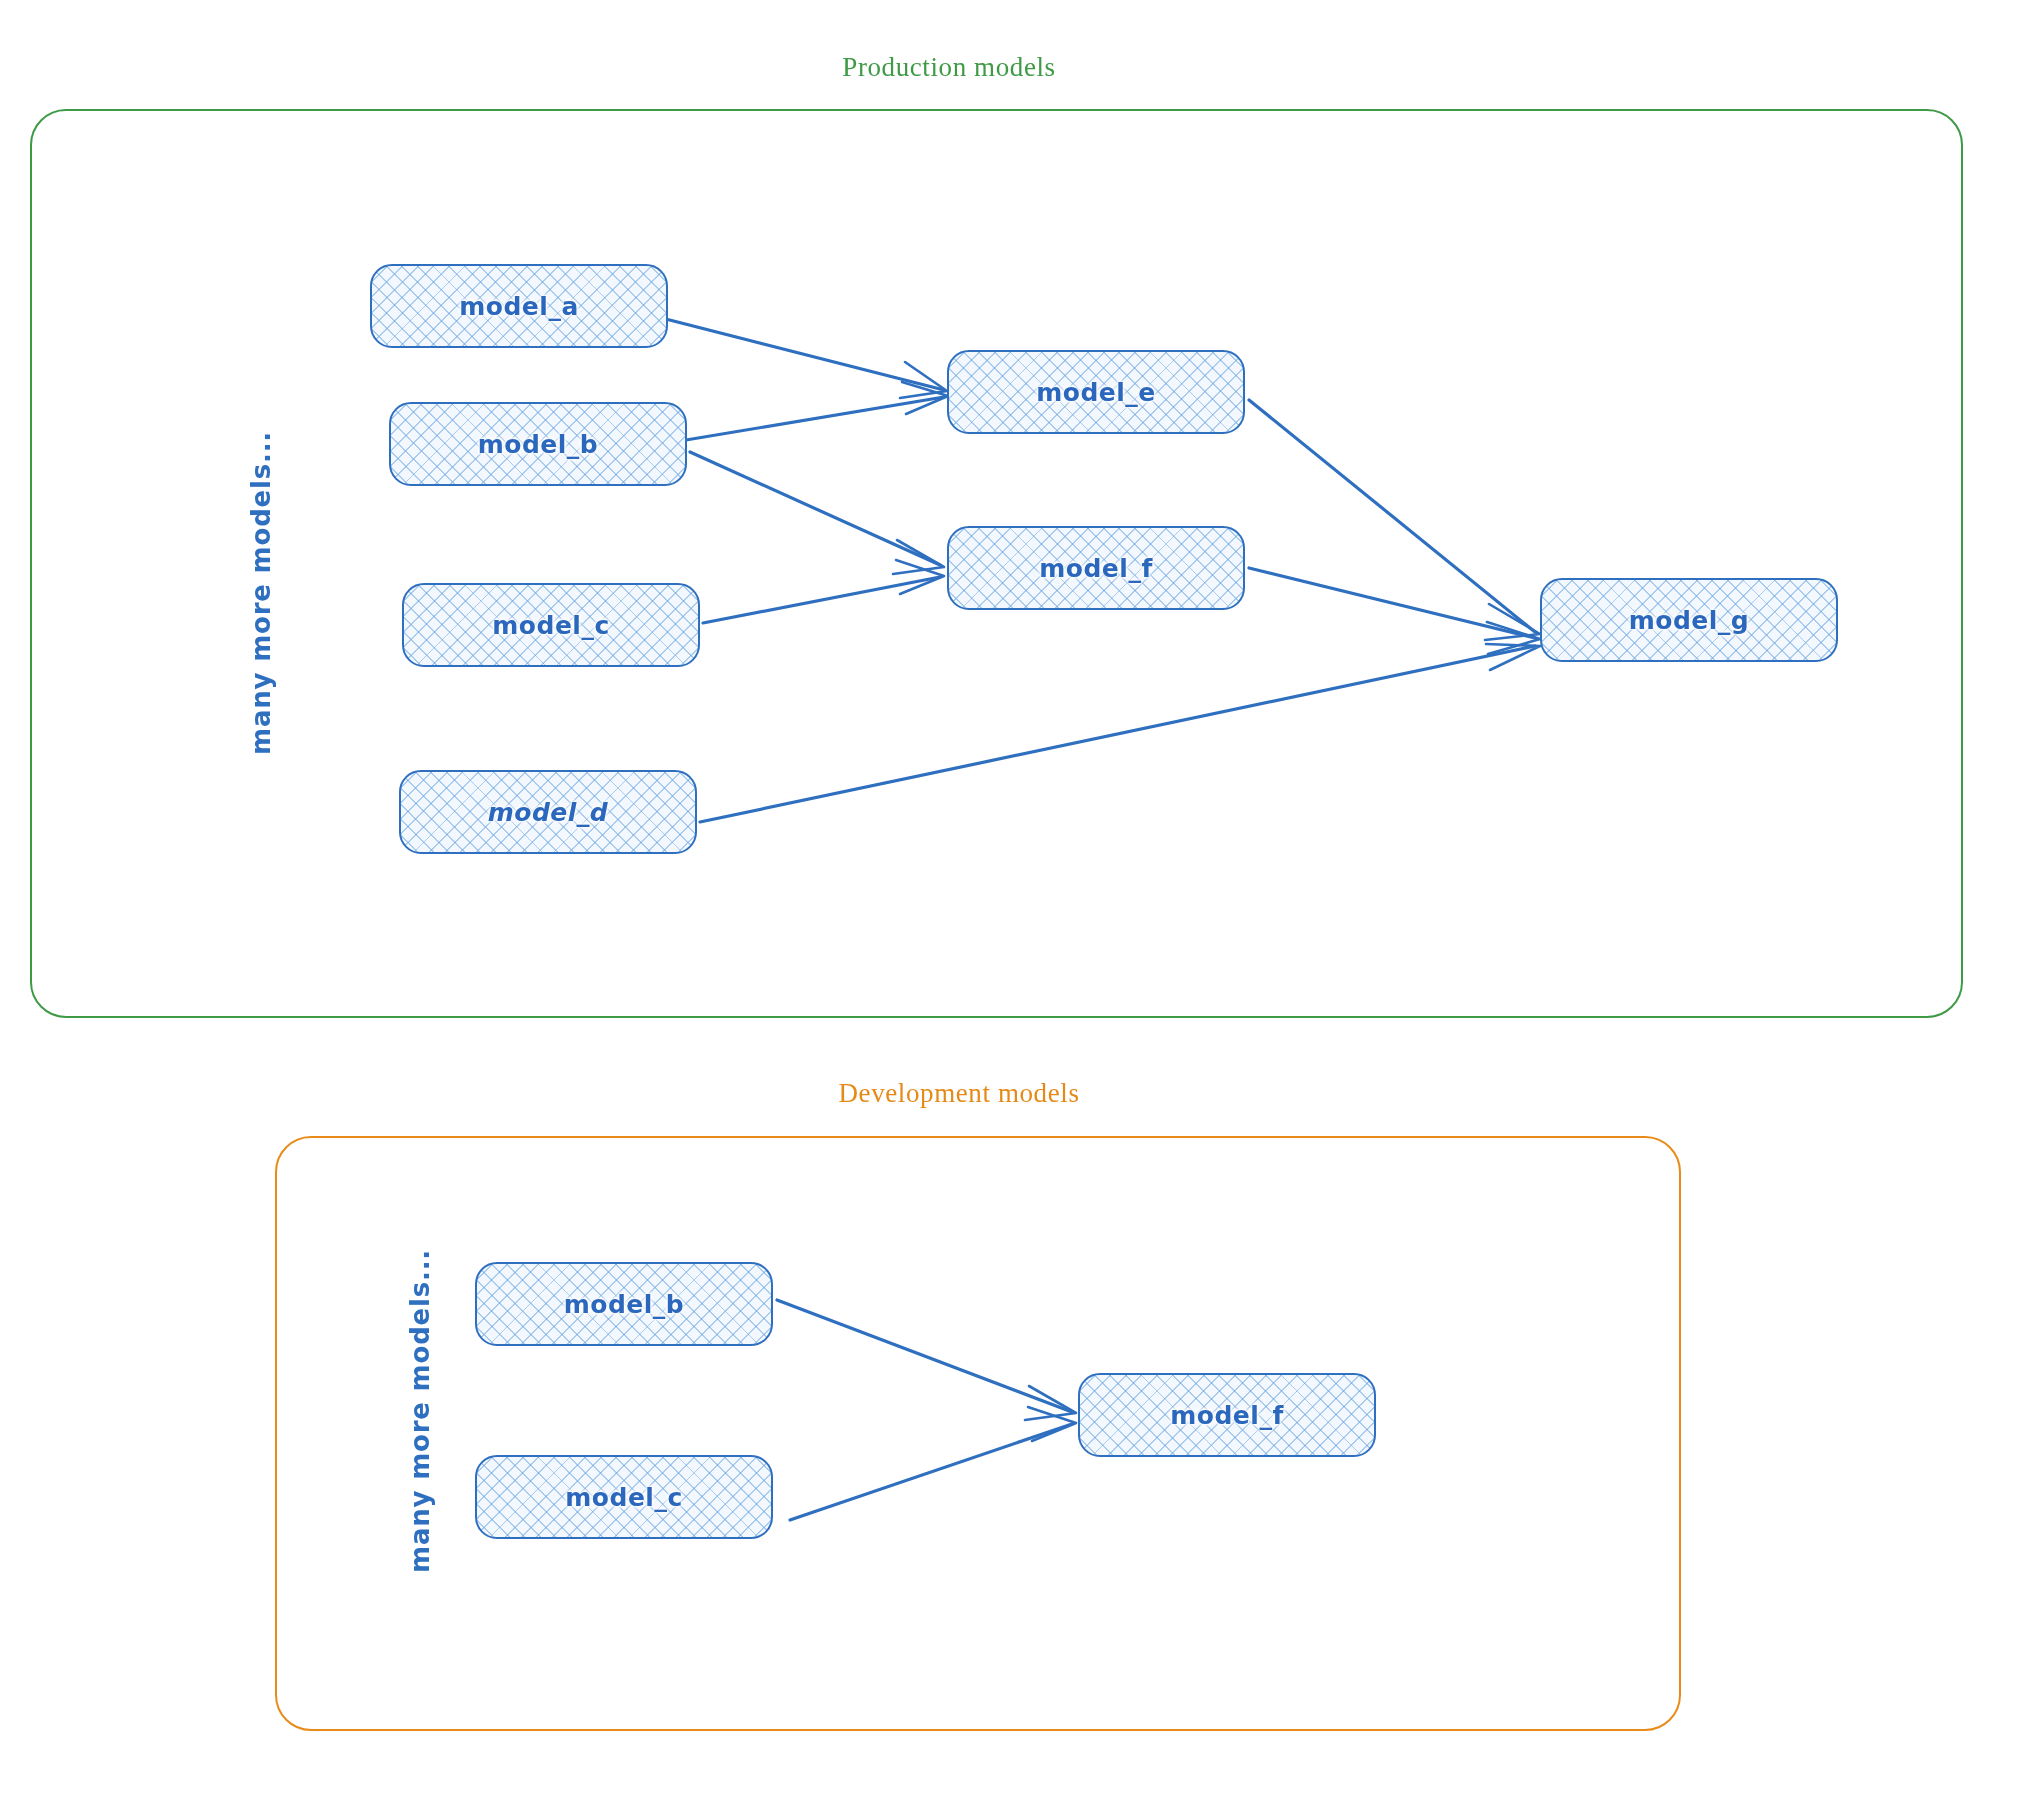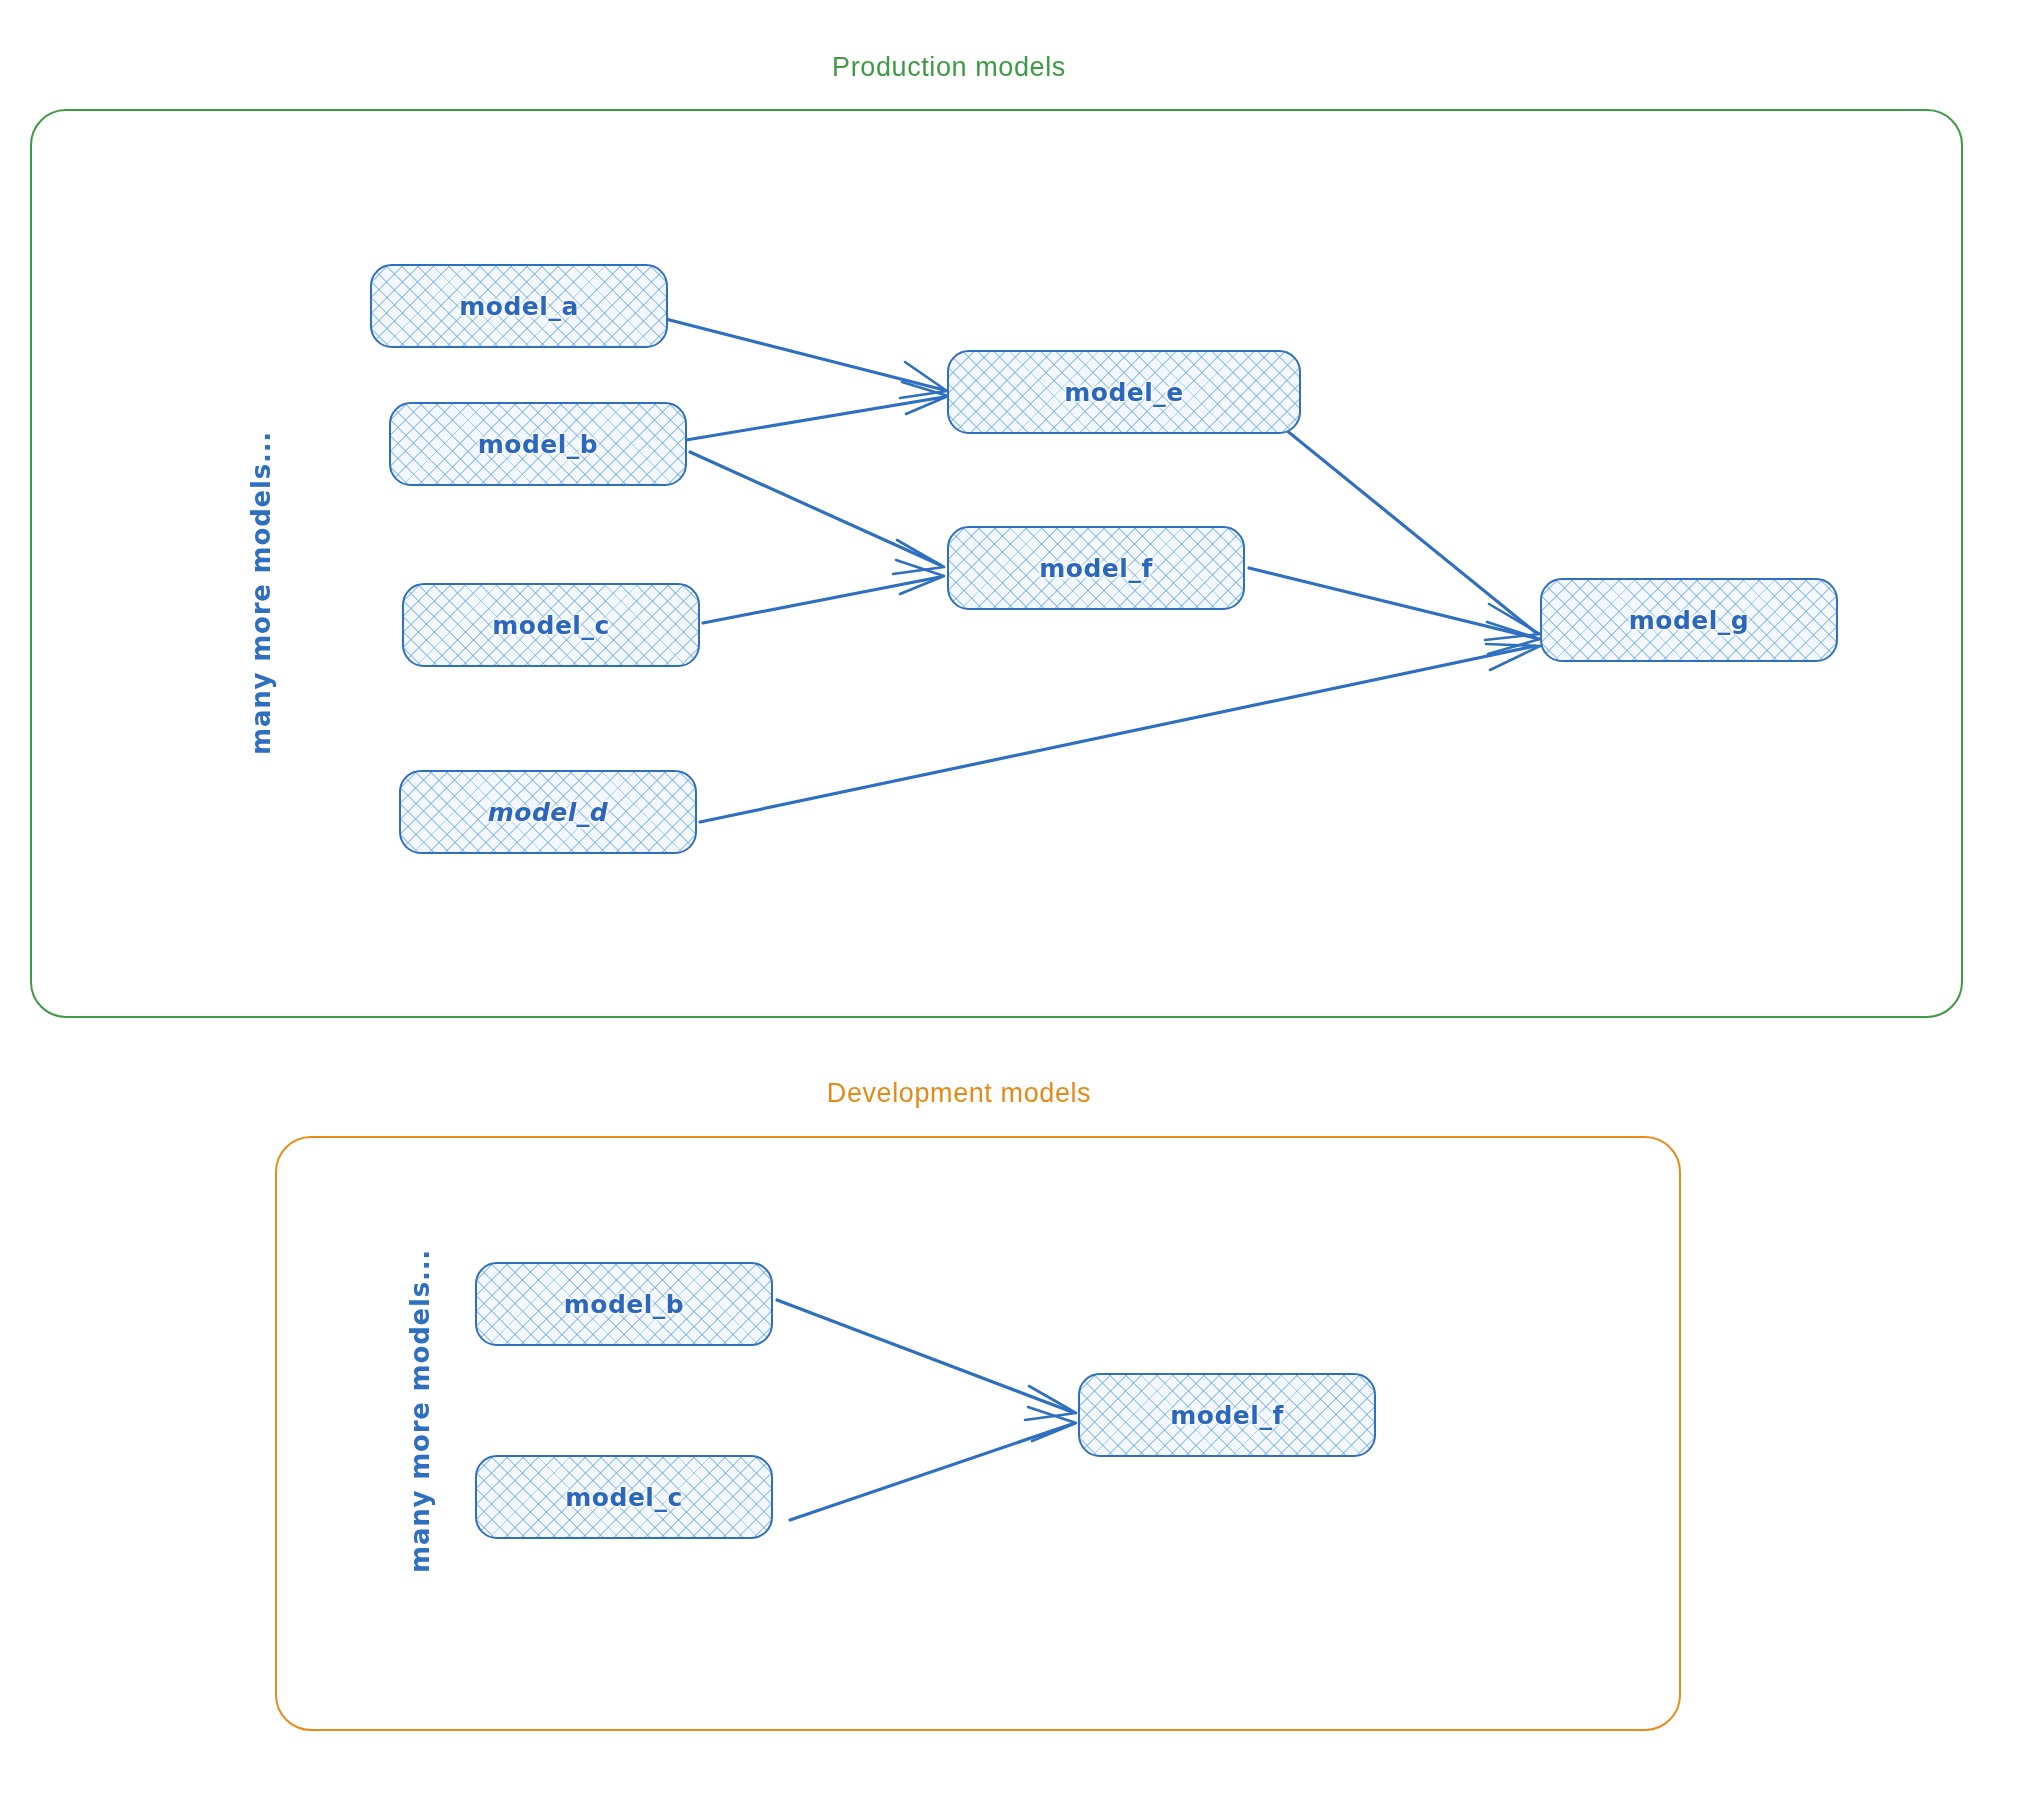--- a/index.html
+++ b/index.html
@@ -19,21 +19,21 @@
     position: absolute;
     left: 0;
     top: 0;
     width: 2024px;
     height: 1818px;
   }
 
   
   .group-title {
     position: absolute;
-    font-family: Liberation Sans, sans-serif;
+    font-family: Liberation Serif, serif;
     font-size: 27px;
     font-weight: 500;
     letter-spacing: 0.6px;
     white-space: nowrap;
     transform: translateX(-50%);
   }
   .group-title.production { color: #3f9a46; }
   .group-title.development { color: #e68a17; }
 
   .group-box {
@@ -155,21 +155,21 @@
 </div>
 
 <div class="node" style="left:402px; top:583px; width:298px; height:84px;">
   <span class="node-label">model_c</span>
 </div>
 
 <div class="node" style="left:399px; top:770px; width:298px; height:84px;font-style:italic;">
   <span class="node-label">model_d</span>
 </div>
 
-<div class="node" style="left:947px; top:350px; width:354px; height:84px;">
+<div class="node" style="left:947px; top:350px; width:298px; height:84px;">
   <span class="node-label">model_e</span>
 </div>
 
 <div class="node" style="left:947px; top:526px; width:298px; height:84px;">
   <span class="node-label">model_f</span>
 </div>
 
 <div class="node" style="left:1540px; top:578px; width:298px; height:84px;">
   <span class="node-label">model_g</span>
 </div>

